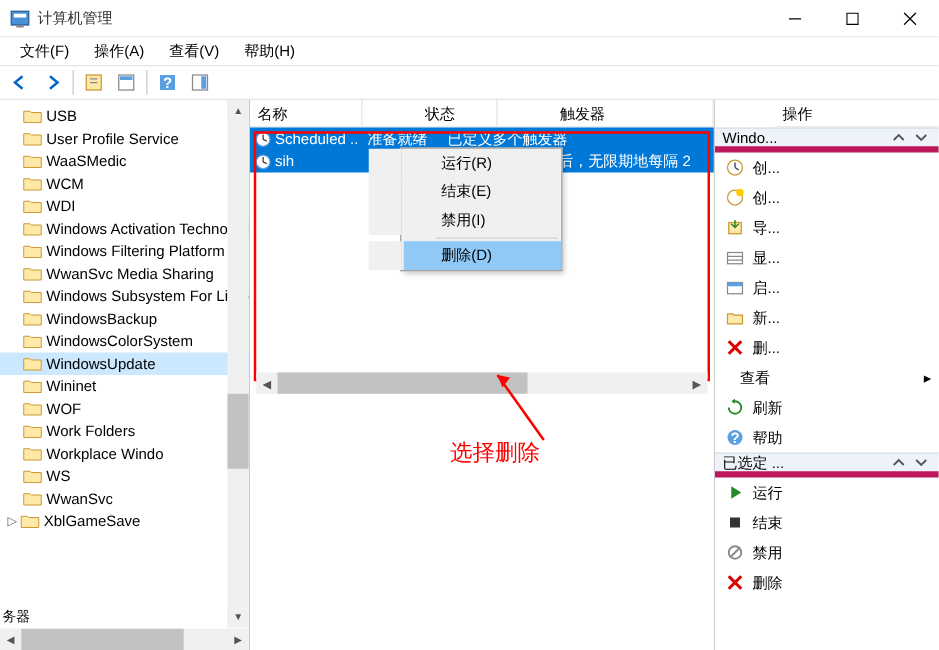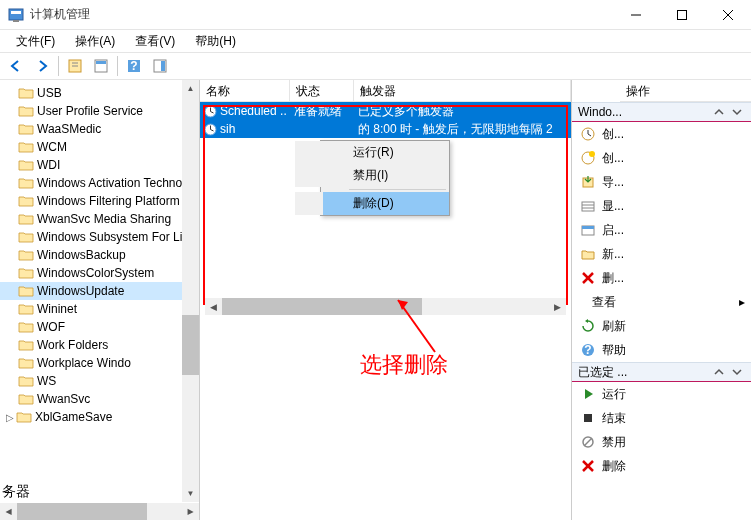--- a/index.html
+++ b/index.html
@@ -27,54 +27,54 @@
     .tree-item.level2 { padding-left: 6px; }
     .tree-expand { width: 10px; font-size: 10px; color: #666; }
     .folder-icon { width: 16px; height: 14px; margin-right: 3px; flex-shrink: 0; }
     .tree-label { overflow: hidden; text-overflow: clip; }
     .tree-scrollbar { position: absolute; right: 0; top: 0; bottom: 18px; width: 17px; background: #f0f0f0; }
     .tree-scroll-thumb { position: absolute; top: 235px; width: 17px; height: 60px; background: #c2c2c2; }
     .tree-scroll-btn-up { position: absolute; top: 0; width: 17px; height: 17px; background: #f0f0f0; display: flex; align-items: center; justify-content: center; font-size: 8px; color: #555; }
     .tree-scroll-btn-down { position: absolute; bottom: 0; width: 17px; height: 17px; background: #f0f0f0; display: flex; align-items: center; justify-content: center; font-size: 8px; color: #555; }
     .tree-hscroll { position: absolute; bottom: 0; left: 0; right: 0; height: 17px; background: #f0f0f0; }
     .tree-hscroll-thumb { position: absolute; left: 17px; width: 130px; height: 17px; background: #c2c2c2; }
-    .tree-bottom-label { position: absolute; bottom: 19px; left: 2px; font-size: 14px; }
+    .tree-bottom-label { position: absolute; bottom: 19px; left: 2px; font-size: 11px; }
     
     .center-panel { flex: 1; position: relative; background: #fff; }
-    .list-header { display: flex; height: 22px; border-bottom: 1px solid #e5e5e5; background: #fff; }
+    .list-header { display: flex; height: 22px; border-bottom: 1px solid #e5e5e5; background: #fff; gap: 44px; }
     .list-header-col { padding: 3px 6px; border-right: 1px solid #e5e5e5; }
     .col1 { width: 90px; }
     .col2 { width: 64px; }
     .col3 { flex: 1; }
     
     .red-box { position: absolute; top: 25px; left: 3px; right: 3px; height: 200px; border: 2px solid #f00; pointer-events: none; }
     
     .list-row { display: flex; height: 18px; align-items: center; color: #fff; background: #0078d7; white-space: nowrap; overflow: hidden; }
     .list-row .cell1 { width: 90px; padding-left: 4px; display: flex; align-items: center; gap: 3px; }
     .list-row .cell2 { width: 64px; padding-left: 4px; }
     .list-row .cell3 { flex: 1; padding-left: 4px; }
     .clock-icon { width: 13px; height: 13px; flex-shrink: 0; }
     
-    .context-menu { position: absolute; top: 60px; left: 120px; width: 130px; background: #f0f0f0; border: 1px solid #a0a0a0; box-shadow: 2px 2px 4px rgba(0,0,0,0.2); z-index: 10; }
+    .context-menu { position: absolute; top: 38px; left: 120px; width: 130px; background: #f0f0f0; border: 1px solid #a0a0a0; box-shadow: 2px 2px 4px rgba(0,0,0,0.2); z-index: 10; }
     .context-menu-item { height: 23px; display: flex; align-items: center; padding-left: 28px; border-left: 26px solid #f0f0f0; margin-left: -26px; box-sizing: content-box; padding-left: 2px; }
     .cm-inner { display: flex; align-items: center; height: 23px; padding-left: 30px; width: 100%; }
     .context-menu-item.highlight .cm-inner { background: #90c8f6; }
     .cm-sep { height: 1px; background: #d0d0d0; margin: 2px 3px 2px 28px; }
     
     .center-hscroll { position: absolute; top: 218px; left: 5px; right: 5px; height: 17px; background: #f0f0f0; display: flex; }
     .center-hscroll-btn { width: 17px; height: 17px; display: flex; align-items: center; justify-content: center; font-size: 9px; color: #555; }
     .center-hscroll-track { flex: 1; position: relative; }
     .center-hscroll-thumb { position: absolute; left: 0; width: 200px; height: 17px; background: #c2c2c2; }
     
-    .annotation-text { position: absolute; top: 270px; left: 160px; font-size: 22px; color: #f00; font-family: SimSun, serif; }
+    .annotation-text { position: absolute; top: 270px; left: 160px; font-size: 18px; color: #f00; font-family: SimSun, serif; }
     .annotation-arrow { position: absolute; top: 212px; left: 190px; pointer-events: none; }
     
     .actions-panel { width: 180px; border-left: 1px solid #ccc; background: #fff; display: flex; flex-direction: column; }
     .actions-title { height: 22px; padding: 3px 6px; background: #fff; border-bottom: 1px solid #e5e5e5; margin-left: 48px; }
-    .actions-section-header { background: #eef3fa; border-top: 1px solid #d5dfea; border-bottom: 1px solid #be185d; height: 20px; display: flex; align-items: center; padding: 0 6px; justify-content: space-between; }
+    .actions-section-header { background: #eef3fa; border-top: 1px solid #d5dfea; border-bottom: 5px solid #be185d; height: 20px; display: flex; align-items: center; padding: 0 6px; justify-content: space-between; }
     .actions-section-header .icons { display: flex; gap: 2px; }
     .actions-sec-icon { width: 16px; height: 16px; display:flex; align-items:center; justify-content:center; }
     .action-item { height: 24px; display: flex; align-items: center; padding-left: 8px; gap: 6px; }
     .action-icon { width: 16px; height: 16px; flex-shrink: 0; display:flex; align-items:center; justify-content:center;}
     .action-sub { height: 24px; display: flex; align-items: center; padding-left: 20px; justify-content: space-between; padding-right: 6px;}
     
     svg { display: block; }
   </style>
 </head>
 <body>
@@ -363,20 +363,23 @@
         </div>
       </div>
 
     <div class="red-box"></div>
 
     <div class="context-menu">
       <div class="context-menu-item">
           <div class="cm-inner">运行(R)</div>
         </div>
       <div class="context-menu-item">
+          <div class="cm-inner">结束(E)</div>
+        </div>
+      <div class="context-menu-item">
           <div class="cm-inner">禁用(I)</div>
         </div>
       <div class="cm-sep"></div>
       <div class="context-menu-item highlight">
           <div class="cm-inner">删除(D)</div>
         </div>
     </div>
 
     <div class="center-hscroll">
       <div class="center-hscroll-btn">◀</div>

